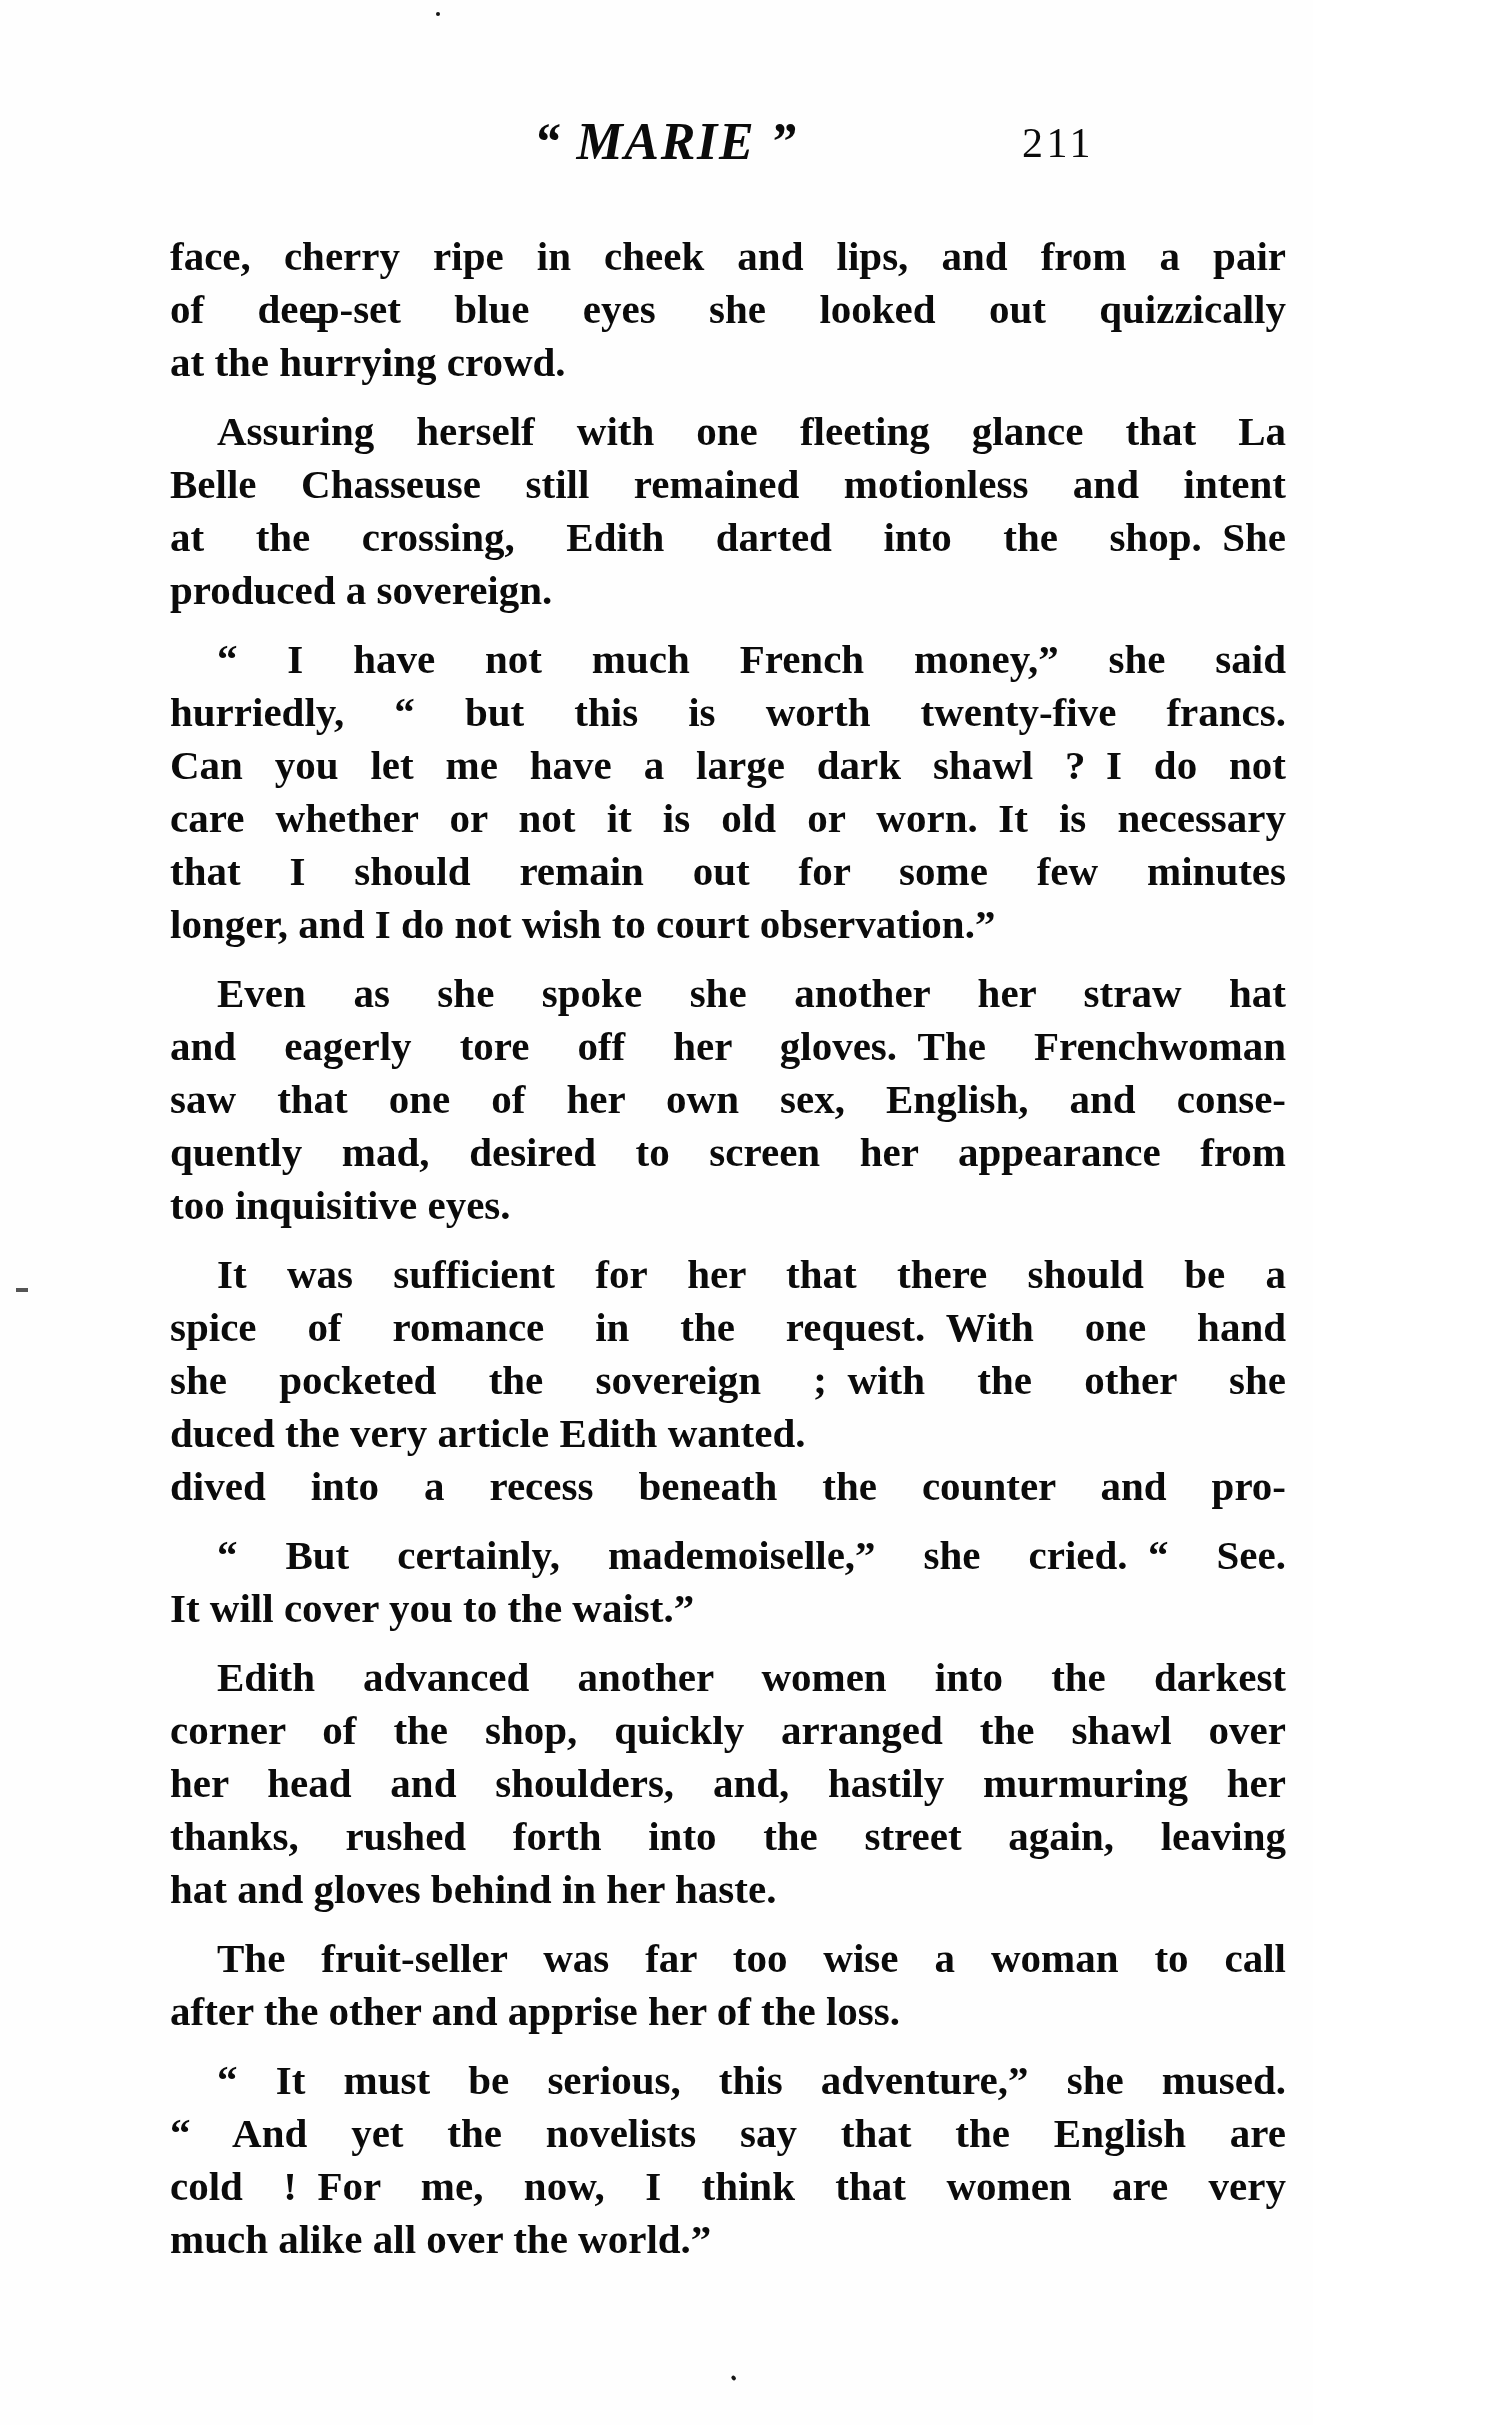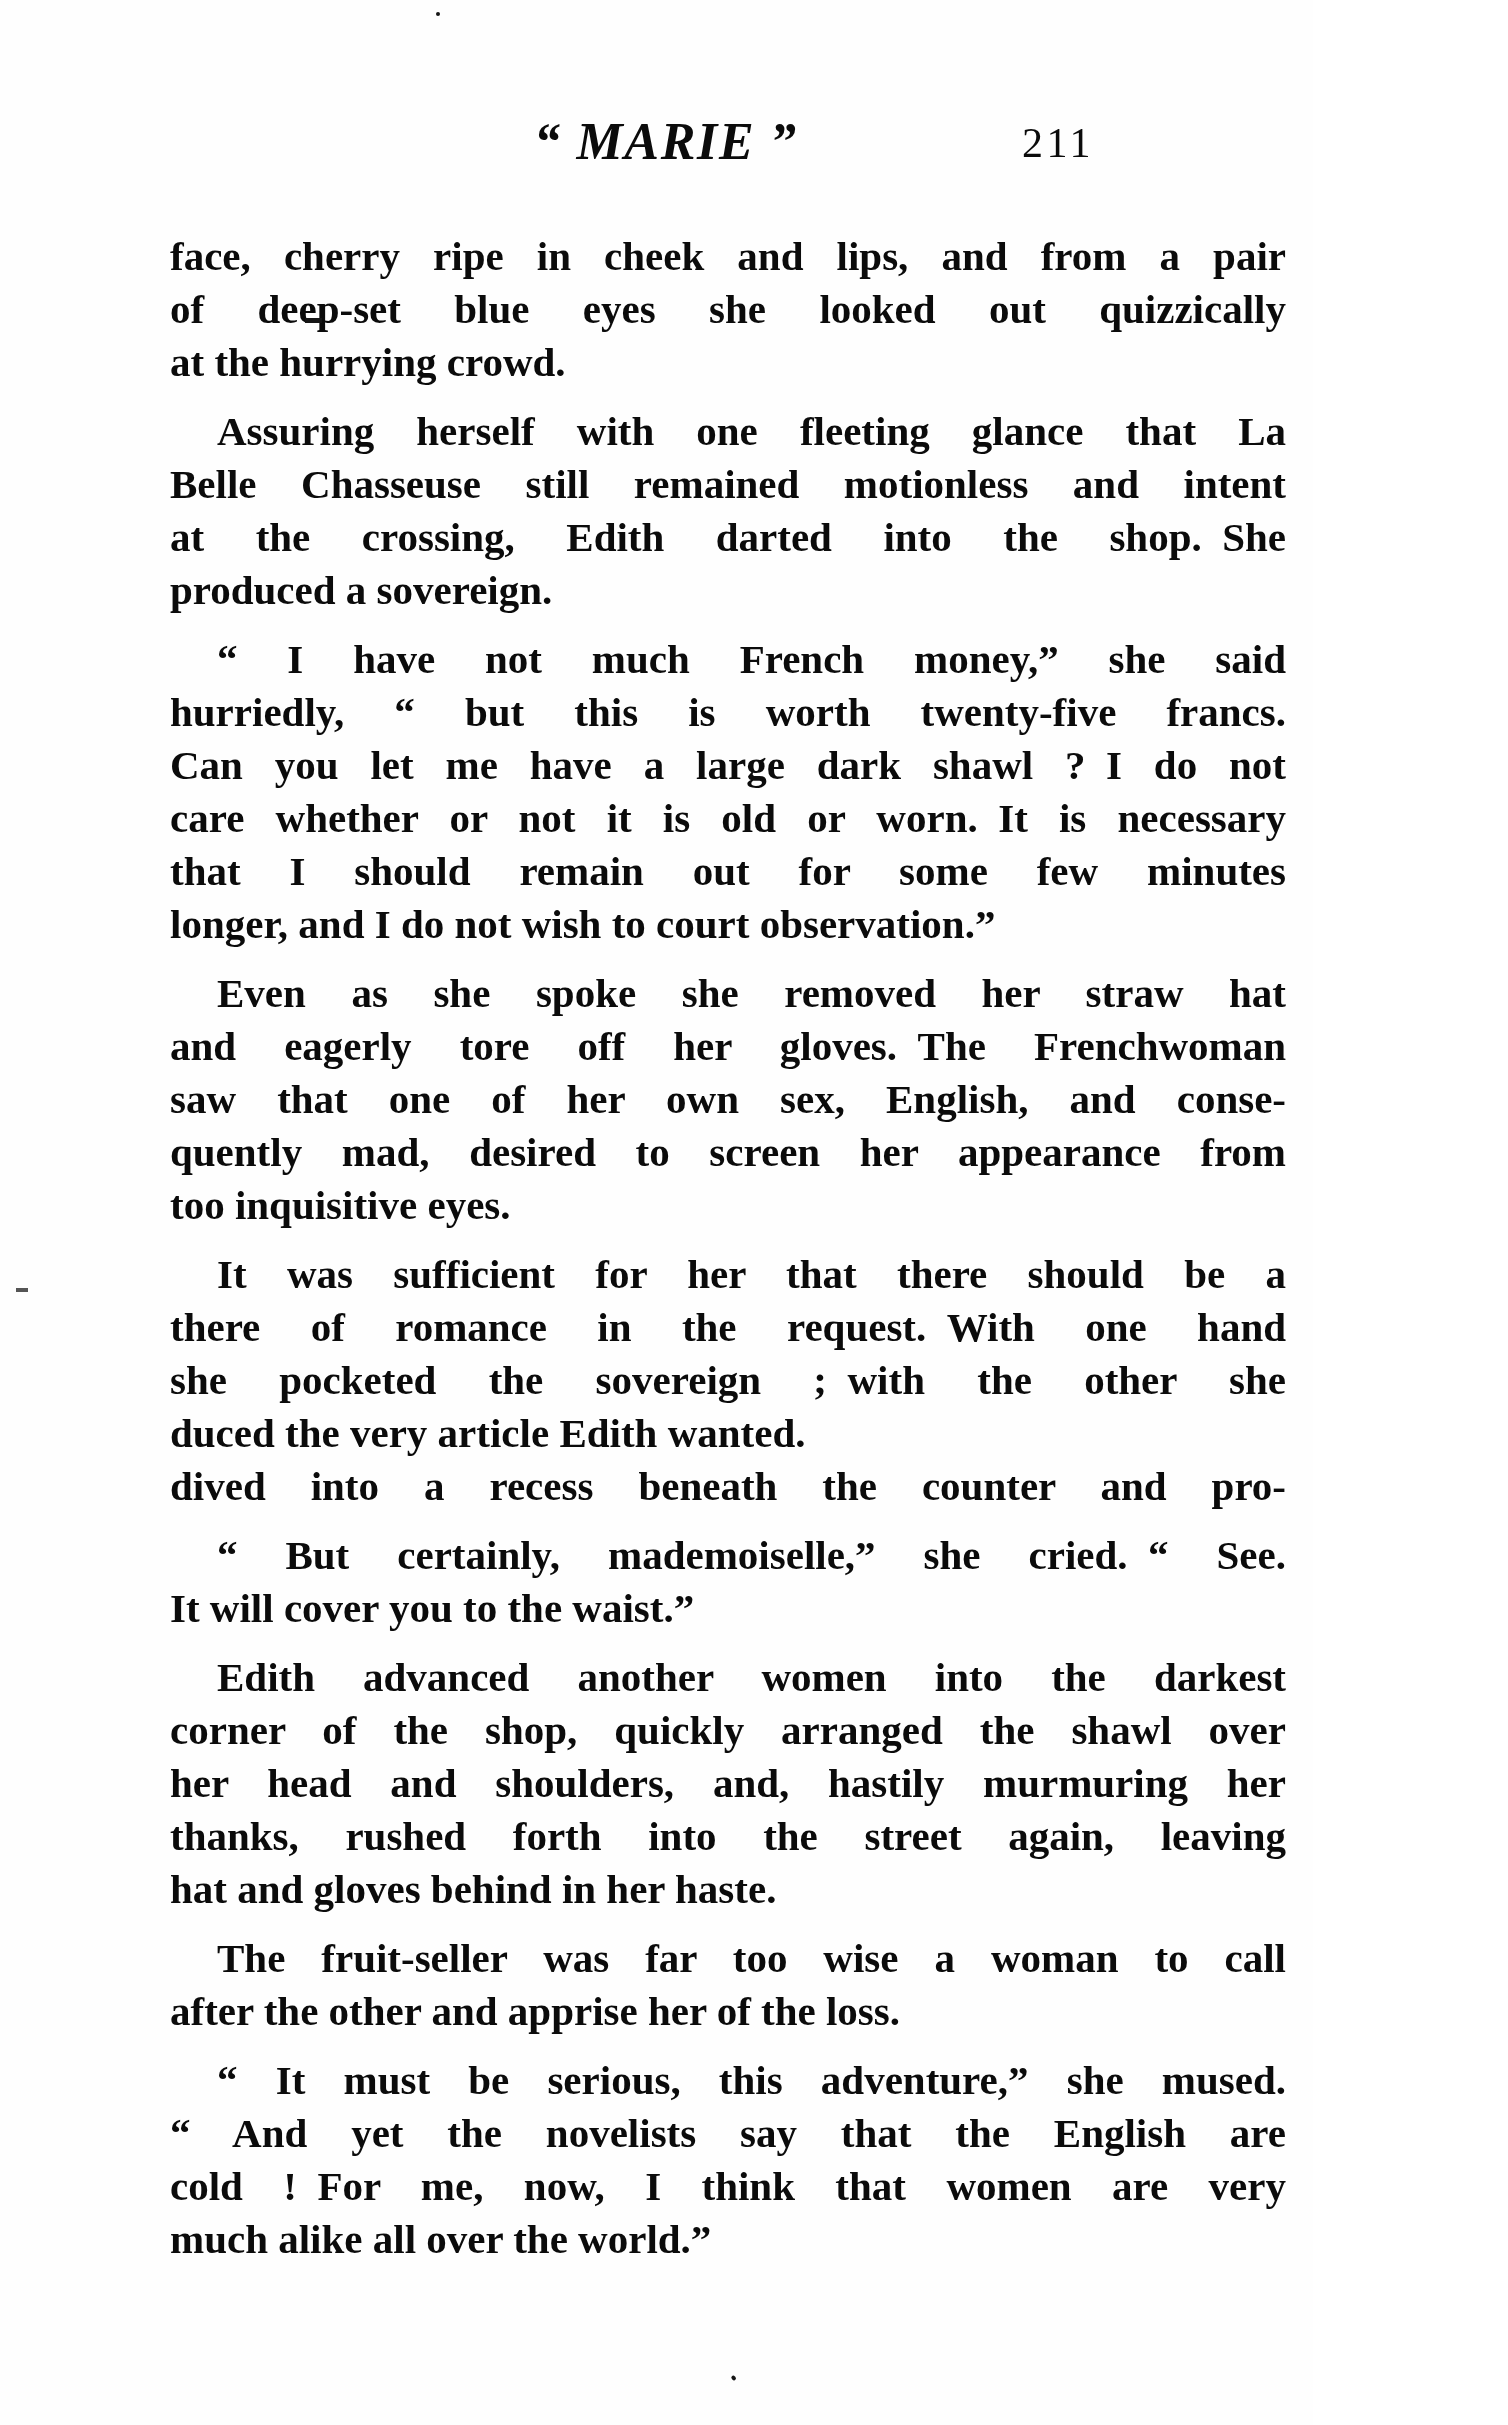--- a/index.html
+++ b/index.html
@@ -63,30 +63,30 @@
     <div class="para">
       <div class="line ind">“ I have not much French money,” she said</div>
       <div class="line">hurriedly, “ but this is worth twenty-five francs.</div>
       <div class="line">Can you let me have a large dark shawl ? I do not</div>
       <div class="line">care whether or not it is old or worn. It is necessary</div>
       <div class="line">that I should remain out for some few minutes</div>
       <div class="line end">longer, and I do not wish to court observation.”</div>
     </div>
 
     <div class="para">
-      <div class="line ind">Even as she spoke she removed her straw hat</div>
+      <div class="line ind">Even as she spoke she another her straw hat</div>
       <div class="line">and eagerly tore off her gloves. The Frenchwoman</div>
       <div class="line">saw that one of her own sex, English, and conse-</div>
       <div class="line">quently mad, desired to screen her appearance from</div>
       <div class="line end">too inquisitive eyes.</div>
     </div>
 
     <div class="para">
       <div class="line ind">It was sufficient for her that there should be a</div>
-      <div class="line">there of romance in the request. With one hand</div>
+      <div class="line">spice of romance in the request. With one hand</div>
       <div class="line">she pocketed the sovereign ; with the other she</div>
       <div class="line end">duced the very article Edith wanted.</div>
       <div class="line">dived into a recess beneath the counter and pro-</div>
     </div>
 
     <div class="para">
       <div class="line ind">“ But certainly, mademoiselle,” she cried. “ See.</div>
       <div class="line end">It will cover you to the waist.”</div>
     </div>
 

